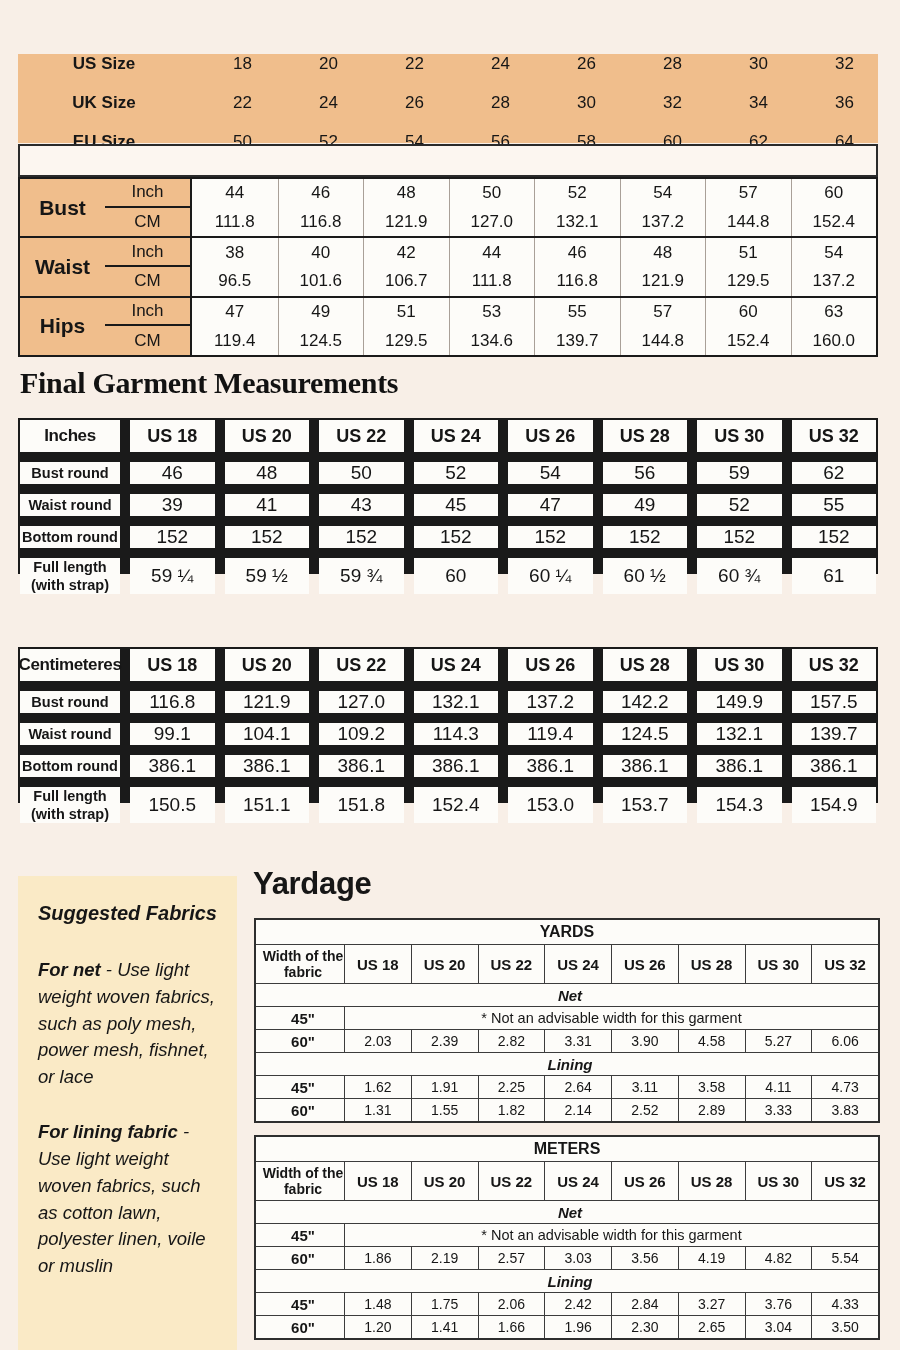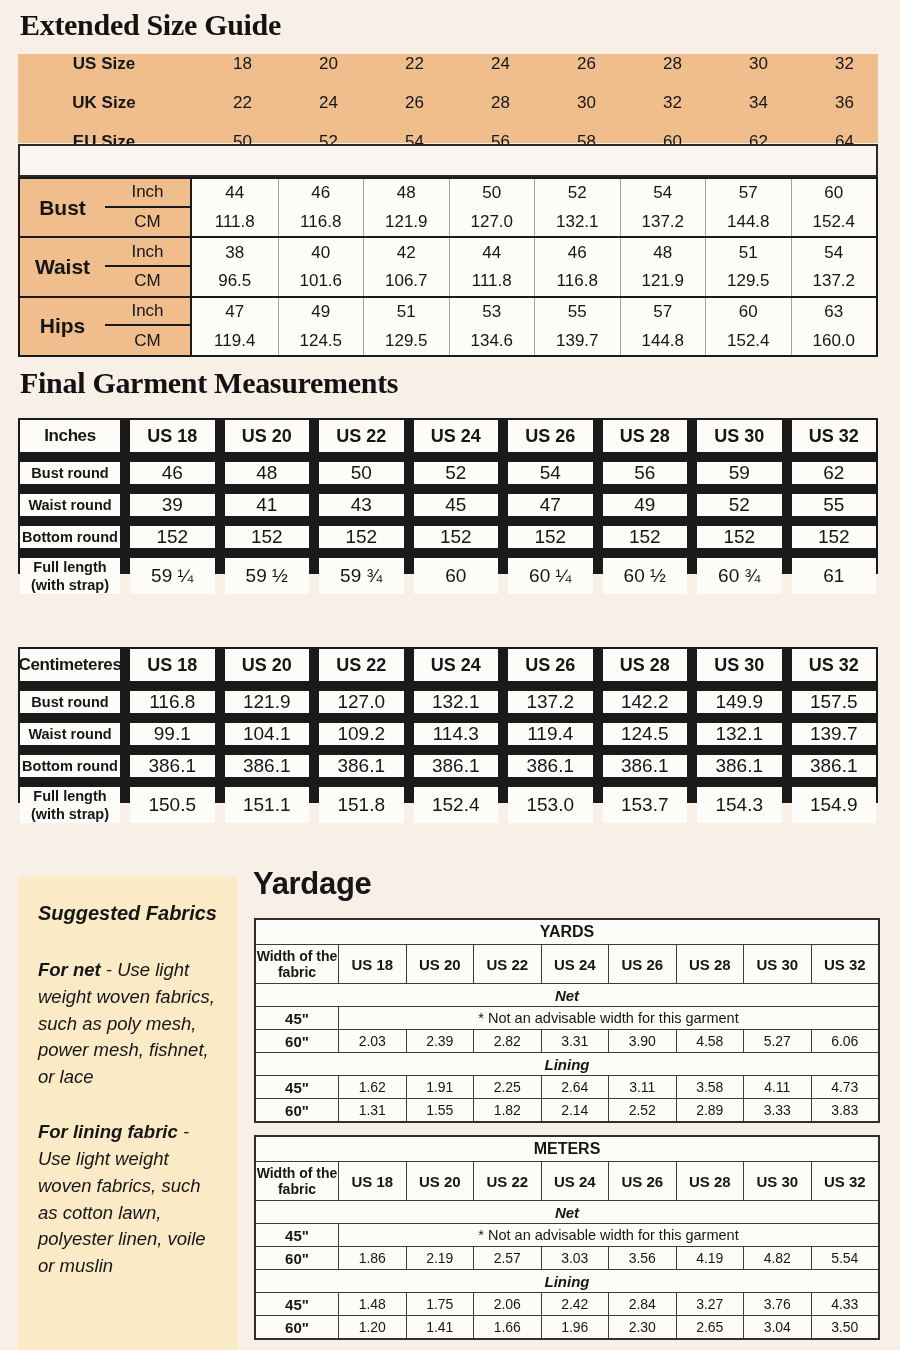--- a/index.html
+++ b/index.html
@@ -64,40 +64,39 @@
 
   
   #title-yardage{position:absolute;left:253px;top:866px;font-size:31px;font-weight:700;letter-spacing:-0.3px;}
   .ytable{position:absolute;left:254px;width:626px;border:2px solid #2e2e2e;background:var(--cellbg);
     display:flex;flex-direction:column;justify-content:space-between;}
   #yards-table{top:918px;}
   #meters-table{top:1135px;}
   .yrow{display:grid;grid-template-columns:82px repeat(8,1fr);}
   .yrow.spanrow{grid-template-columns:82px 1fr;}
   .yrow.bandrow{grid-template-columns:1fr;}
-  .yrow+.yrow{border-top:1px solid var(--yline);}
+  .yrow+.yrow{border-top:1px solid var(--yline);padding-left:6px;}
   .yrow>div{display:flex;align-items:center;justify-content:center;}
   .yrow.bandrow{height:24px;}
   .yrow.headrow{height:39px;}
   .yrow.secrow{height:23px;}
   .yrow.datarow{height:23px;}
   .y-band{font-weight:700;font-size:16px;}
   .y-colhead{font-weight:700;font-size:14px;line-height:1.15;text-align:center;white-space:pre-line;}
   .y-size{font-weight:700;font-size:15px;border-left:1px solid var(--yline);}
   .y-width{font-weight:700;font-size:15px;}
   .y-sec{font-weight:700;font-style:italic;font-size:15px;}
   .y-val{font-size:14px;border-left:1px solid var(--yline);}
   .y-note{font-size:14.5px;border-left:1px solid var(--yline);}
 </style>
 </head>
 <body>
 
 <div class="page">
 
-  <h1 class="serif-title" id="title-extended">Extended Size Guide</h1>
 
   <div class="size-table" id="size-table">
       <div class="st-label">US Size</div>
       <div class="st-val">18</div>
       <div class="st-val">20</div>
       <div class="st-val">22</div>
       <div class="st-val">24</div>
       <div class="st-val">26</div>
       <div class="st-val">28</div>
       <div class="st-val">30</div>

